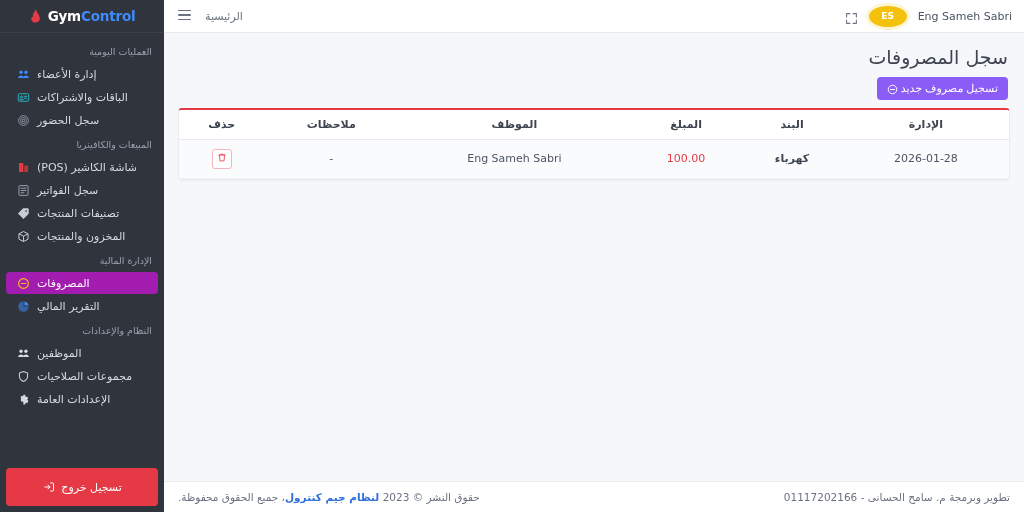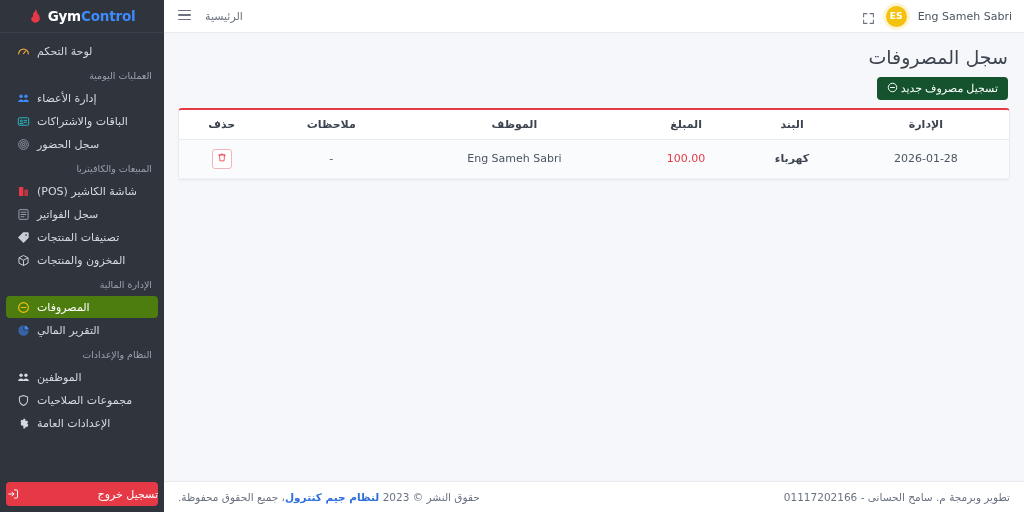--- a/index.html
+++ b/index.html
@@ -35,62 +35,62 @@
     justify-content: flex-start; gap: 7px;
     padding: 4px 10px 4px 10px; margin: 1px 6px; border-radius: 4px;
     height: 22px; cursor: pointer;
   }
   .nav-item .ico {
     width: 14px; height: 14px; flex: 0 0 14px;
     display: flex; align-items: center; justify-content: center;
     font-size: 11px; line-height: 1;
   }
   .nav-item .lbl { font-size: 11px; color: #d6dae0; white-space: nowrap; }
-  .nav-item.active { background: #4d7c0f; }
+  .nav-item.active { background: #a21caf; }
   .nav-item.active .lbl { color: #ffffff; }
 
   .logout-wrap { padding: 6px; flex: 0 0 auto; }
   .logout-btn {
-    background: #e63946; border-radius: 4px; height: 24px;
+    background: #e63946; border-radius: 4px; height: 38px;
     display: flex; flex-direction: row-reverse; align-items: center;
-    justify-content: space-between; gap: 6px; cursor: pointer;
+    justify-content: center; gap: 6px; cursor: pointer;
   }
   .logout-btn .lbl { font-size: 11px; color: #fff; }
   .logout-btn .ico { width: 13px; height: 13px; display: flex; align-items: center; justify-content: center; }
 
   
   .main { flex: 1 1 auto; order: 1; height: 512px; display: flex; flex-direction: column; background: #f6f7fa; position: relative; }
 
   .topbar {
     height: 33px; flex: 0 0 33px; background: #ffffff;
     border-bottom: 1px solid #e8eaed;
     display: flex; align-items: center; justify-content: space-between;
     padding: 0 12px 0 14px;
   }
   .topbar-right { display: flex; flex-direction: row; align-items: flex-start; gap: 14px; }
   .home-link { font-size: 11px; color: #6b7280; cursor: pointer; }
   .hamburger { width: 13px; height: 11px; display: flex; flex-direction: column; justify-content: space-between; cursor: pointer; }
   .hamburger span { display: block; height: 1.4px; background: #6b7280; border-radius: 1px; }
   .topbar-left { display: flex; flex-direction: row; align-items: center; gap: 11px; }
   .user-name { font-size: 11px; color: #4b5563; }
   .avatar {
-    width: 21px; height: 21px; border-radius: 50%; background: #f4c20d;
+    width: 38px; height: 21px; border-radius: 50%; background: #f4c20d;
     color: #ffffff; font-size: 9px; font-weight: bold;
     display: flex; align-items: center; justify-content: center;
     box-shadow: 0 0 0 3px rgba(244,194,13,0.18);
   }
   .fullscreen-icon { width: 13px; height: 13px; cursor: pointer; display: block; }
 
   .content { flex: 1 1 auto; padding: 10px 14px 0 14px; overflow: hidden; }
 
   .page-head { text-align: right; padding: 2px 2px 8px 2px; }
   .page-title { font-size: 19px; color: #3d4450; font-weight: normal; line-height: 1.3; }
   .btn-new {
-    display: inline-flex; flex-direction: row-reverse; align-items: flex-start; gap: 3px;
-    background: #14532d; color: #fff; font-size: 11px;
+    display: inline-flex; flex-direction: row-reverse; align-items: flex-end; gap: 3px;
+    background: #8b5cf6; color: #fff; font-size: 11px;
     padding: 5px 10px; border-radius: 4px; border: none; cursor: pointer;
     margin-top: 7px;
   }
   .btn-new .ico { width: 11px; height: 11px; display: flex; align-items: center; justify-content: center; }
 
   .card {
     background: #ffffff; border: 1px solid #e9ebef; border-radius: 4px;
     border-top: 2.5px solid #e63946; overflow: hidden;
     box-shadow: 0 1px 2px rgba(16,24,40,0.04);
   }
@@ -211,29 +211,20 @@
       <span class="flame">
         <svg width="13" height="14" viewBox="0 0 16 18" fill="#e63946">
           <path d="M8 0.5C8 4 4.8 4.6 4.8 8.4c0 1 .3 1.8.8 2.4-.2-1.8.6-3 1.7-3.7-.4 2.2 1 2.9 1.4 4.3.3-.9.1-1.8-.2-2.5 1.4 1 2.2 2.3 2.2 3.8 0 2.6-2 4.8-4.6 4.8"></path>
           <path d="M8 17.5c3.2 0 5.6-2.3 5.6-5.3 0-4.7-4-6.3-4-9.5C9.6 1.3 8.8.5 8 .5c0 3.5-3.2 4.1-3.2 7.9C4.8 11 2.4 11.6 2.4 12.2c0 3 2.4 5.3 5.6 5.3z"></path>
         </svg>
       </span>
     </div>
 
     <div class="nav">
 
-      <div class="nav-item">
-        <span class="ico">
-          <svg width="13" height="13" viewBox="0 0 16 16" fill="none" stroke="#e8a33d" stroke-width="1.4" stroke-linecap="round">
-            <path d="M2 11a6 6 0 0112 0"></path>
-              <path d="M8 10.5l2.6-3"></path>
-          </svg>
-        </span>
-        <span class="lbl">لوحة التحكم</span>
-      </div>
 
       <div class="nav-section">العمليات اليومية</div>
 
       <div class="nav-item">
         <span class="ico">
           <svg width="13" height="13" viewBox="0 0 16 16" fill="#3d8bfd">
             <circle cx="5" cy="5.2" r="2.1"></circle>
               <circle cx="11" cy="5.2" r="2.1"></circle>
             <path d="M1.4 12.4c0-2 1.6-3.2 3.6-3.2s3.6 1.2 3.6 3.2z"></path>
             <path d="M7.6 12.4c0-2 1.6-3.2 3.5-3.2s3.5 1.2 3.5 3.2z"></path>

